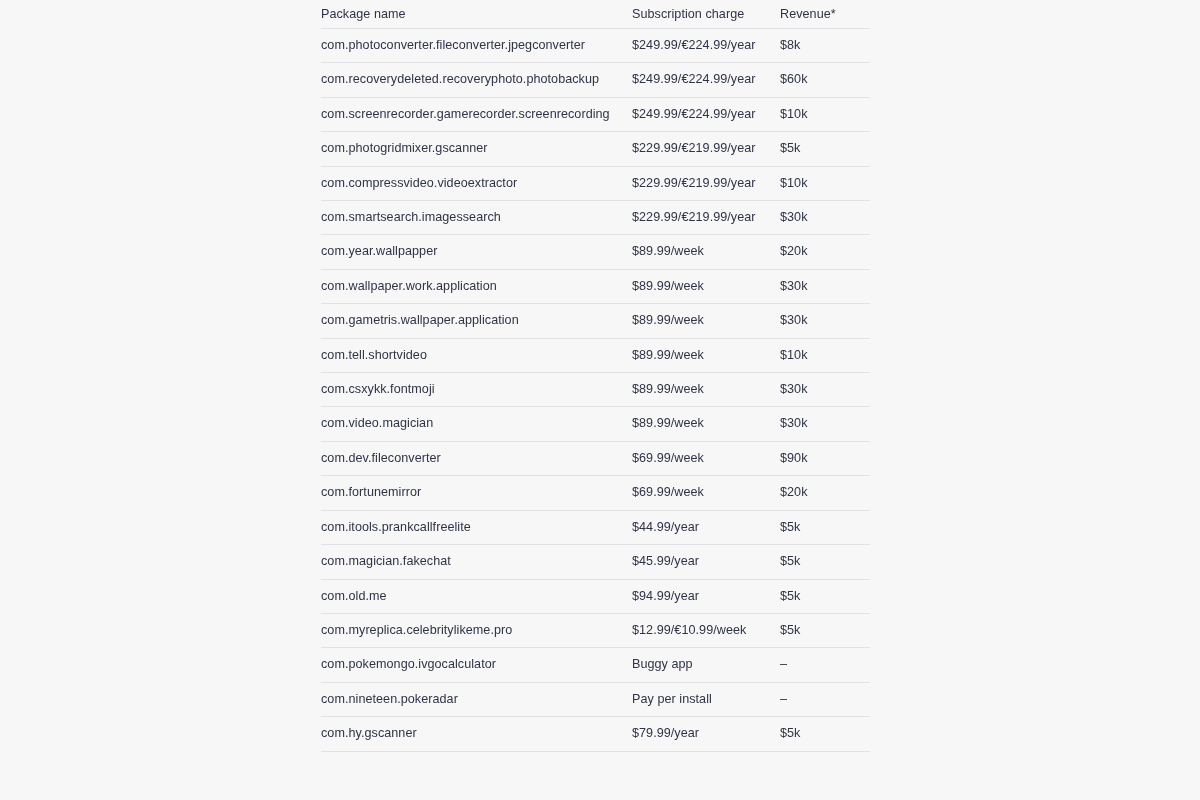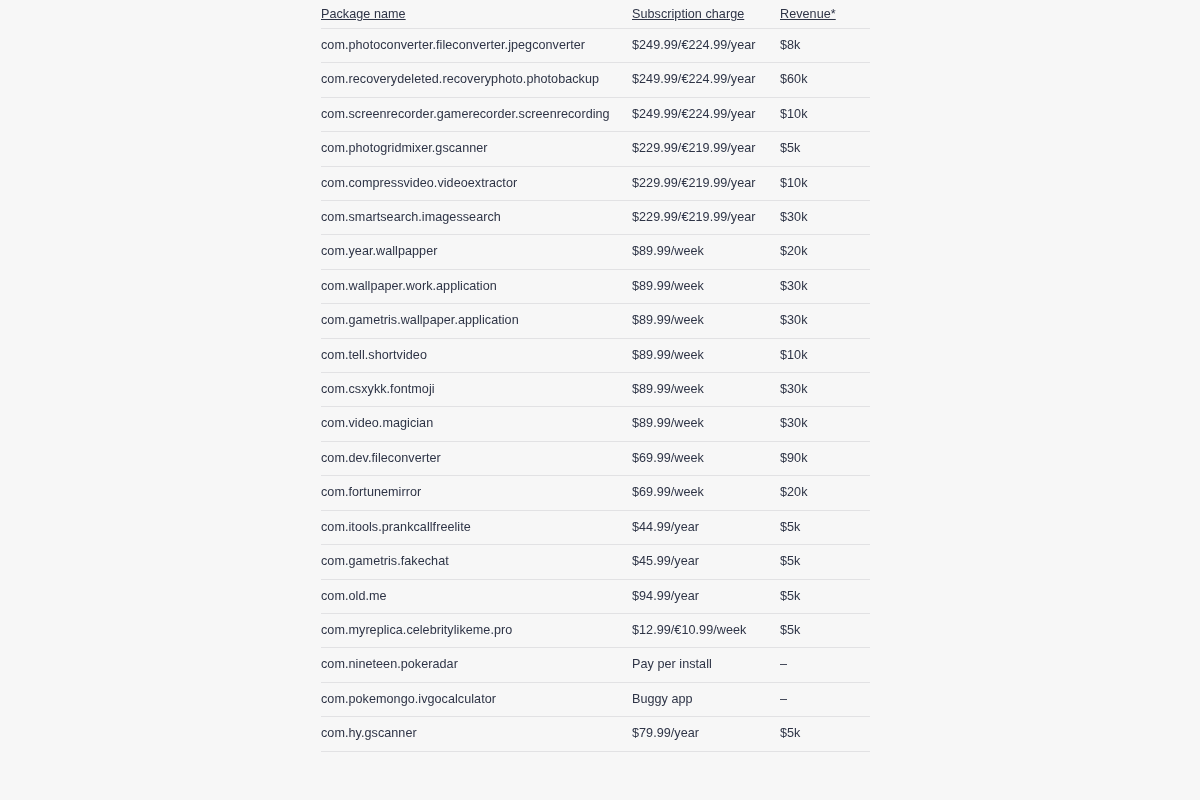--- a/index.html
+++ b/index.html
@@ -48,21 +48,20 @@
     height: 33.4px;
     line-height: 33.4px;
     white-space: nowrap;
     overflow: hidden;
   }
 
   table.pkg-table thead th {
     border-bottom: 1px solid #e2e2e4;
     height: 28px;
     line-height: 28px;
-    text-decoration: underline;
   }
 
   table.pkg-table tbody td {
     border-bottom: 1px solid #e2e2e4;
   }
 
   table.pkg-table tbody tr:last-child td {
     border-bottom: 1px solid #e2e2e4;
   }
 </style>
@@ -154,42 +153,42 @@
             <td>com.fortunemirror</td>
             <td>$69.99/week</td>
             <td>$20k</td>
           </tr>
           <tr>
             <td>com.itools.prankcallfreelite</td>
             <td>$44.99/year</td>
             <td>$5k</td>
           </tr>
           <tr>
-            <td>com.gametris.fakechat</td>
+            <td>com.magician.fakechat</td>
             <td>$45.99/year</td>
             <td>$5k</td>
           </tr>
           <tr>
             <td>com.old.me</td>
             <td>$94.99/year</td>
             <td>$5k</td>
           </tr>
           <tr>
             <td>com.myreplica.celebritylikeme.pro</td>
             <td>$12.99/€10.99/week</td>
             <td>$5k</td>
           </tr>
           <tr>
-            <td>com.nineteen.pokeradar</td>
-            <td>Pay per install</td>
+            <td>com.pokemongo.ivgocalculator</td>
+            <td>Buggy app</td>
             <td>–</td>
           </tr>
           <tr>
-            <td>com.pokemongo.ivgocalculator</td>
-            <td>Buggy app</td>
+            <td>com.nineteen.pokeradar</td>
+            <td>Pay per install</td>
             <td>–</td>
           </tr>
           <tr>
             <td>com.hy.gscanner</td>
             <td>$79.99/year</td>
             <td>$5k</td>
           </tr>
         </tbody>
     </table>
   </div>

